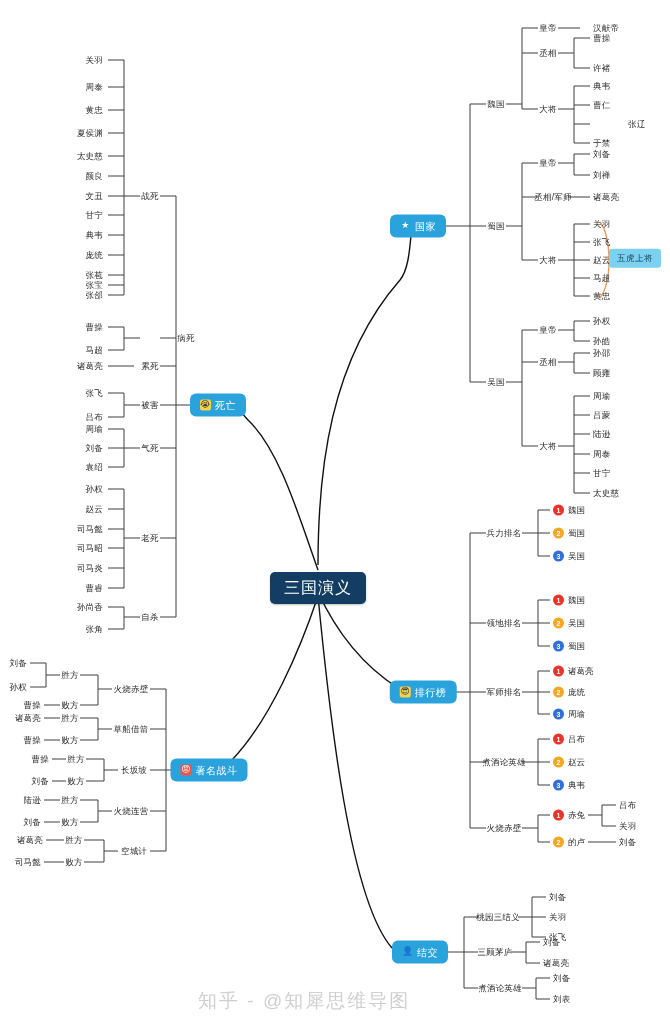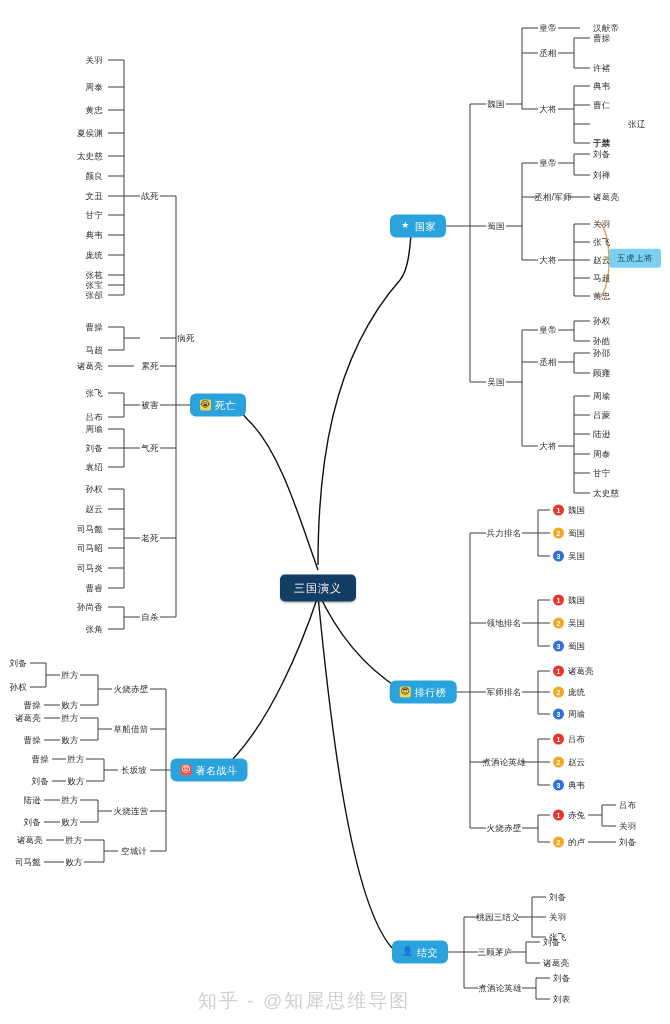--- a/index.html
+++ b/index.html
@@ -33,21 +33,21 @@
   
   .txt {
     font-size: 8.5px;
     color: #2b2b2b;
     letter-spacing: .2px;
   }
   
   .root {
     background: #133d63;
     color: #ffffff;
-    font-size: 11px;
+    font-size: 16px;
     padding: 8px 14px;
     border-radius: 5px;
     letter-spacing: 1px;
     box-shadow: 0 1px 2px rgba(0,0,0,.25);
   }
   
   .pill {
     background: #2aa3dd;
     color: #ffffff;
     font-size: 10px;
@@ -405,21 +405,21 @@
   <div class="node txt" style="left:593px; top:28px; transform:translate(0,-50%);">汉献帝</div>
 
   <div class="node txt" style="left:548px; top:53px;">丞相</div>
   <div class="node txt" style="left:593px; top:38px; transform:translate(0,-50%);">曹操</div>
   <div class="node txt" style="left:593px; top:68px; transform:translate(0,-50%);">许褚</div>
 
   <div class="node txt" style="left:548px; top:109px;">大将</div>
   <div class="node txt" style="left:593px; top:86px;  transform:translate(0,-50%);">典韦</div>
   <div class="node txt" style="left:593px; top:105px; transform:translate(0,-50%);">曹仁</div>
   <div class="node txt" style="left:593px; top:124px; transform:translate(0,-50%);margin-left:35px;">张辽</div>
-  <div class="node txt" style="left:593px; top:143px; transform:translate(0,-50%);font-weight:bold;">于禁</div>
+  <div class="node txt" style="left:593px; top:143px; transform:translate(0,-50%);">于禁</div>
 
   <div class="node txt" style="left:496px; top:226px;">蜀国</div>
   <div class="node txt" style="left:548px; top:163px;">皇帝</div>
   <div class="node txt" style="left:593px; top:154px; transform:translate(0,-50%);">刘备</div>
   <div class="node txt" style="left:593px; top:175px; transform:translate(0,-50%);">刘禅</div>
 
   <div class="node txt" style="left:553px; top:197px;">丞相/军师</div>
   <div class="node txt" style="left:593px; top:197px; transform:translate(0,-50%);">诸葛亮</div>
 
   <div class="node txt" style="left:548px; top:260px;">大将</div>

